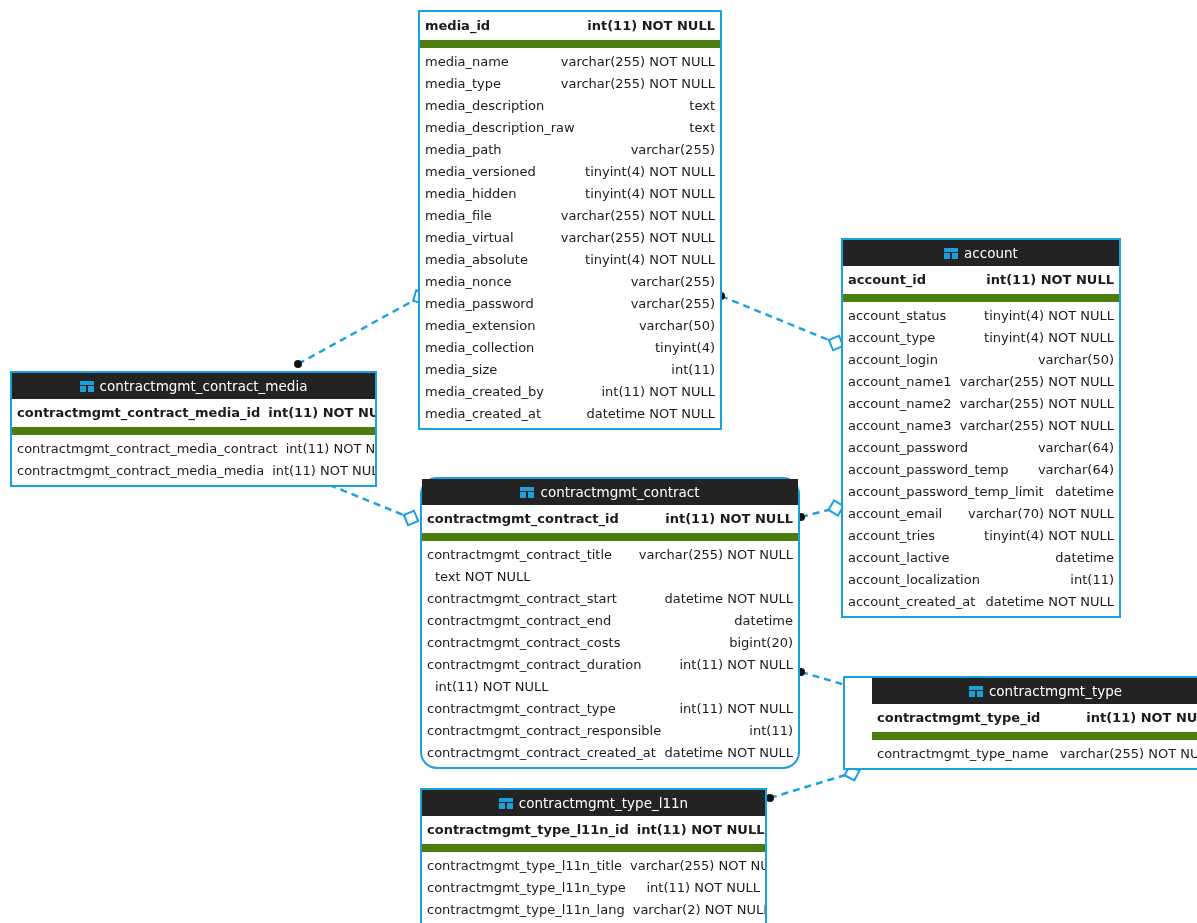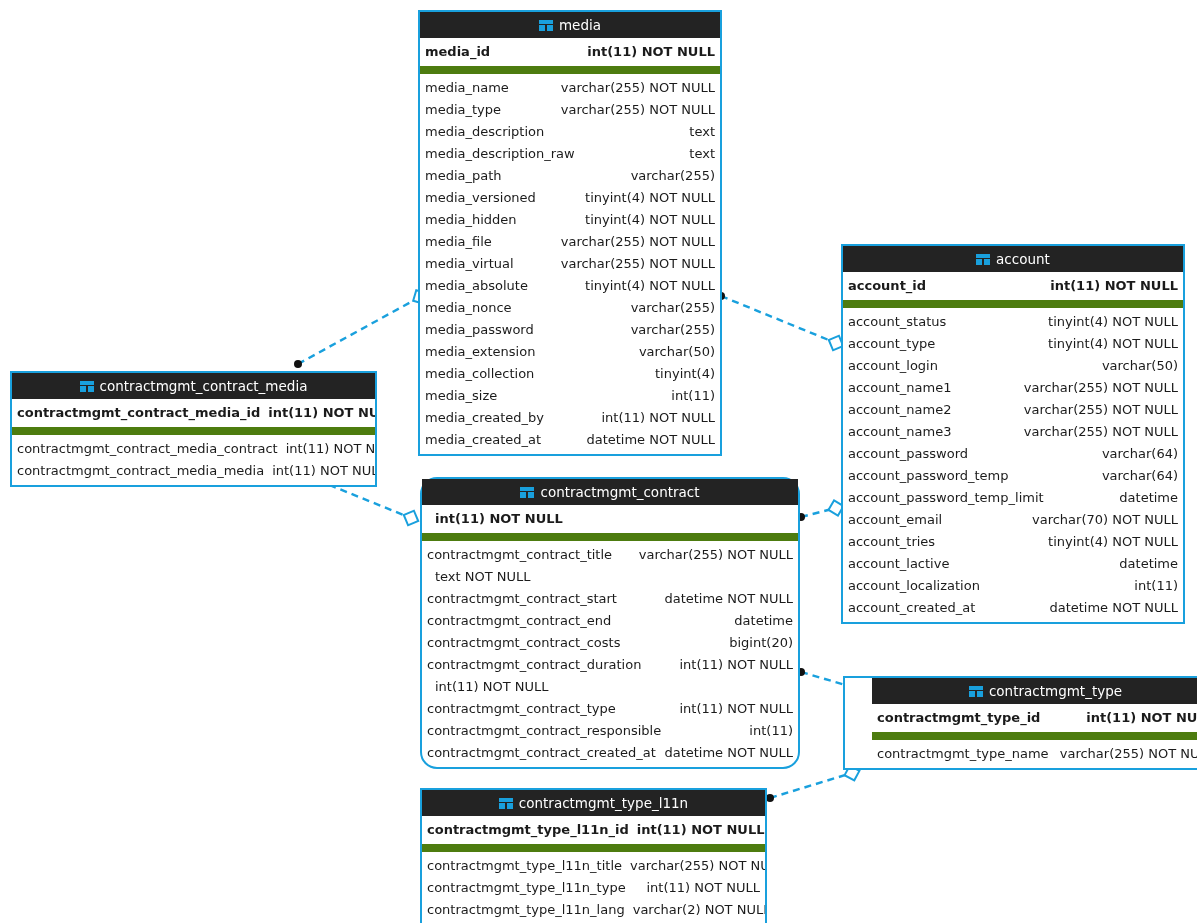--- a/index.html
+++ b/index.html
@@ -121,28 +121,20 @@
         <circle cx="801" cy="672" r="4" fill="#111111"></circle>
         <rect x="-5.5" y="-5.5" width="11" height="11" fill="#ffffff" stroke="#19a0dd" stroke-width="2" transform="translate(859,689) rotate(61.33604288971847)"></rect>
       </g>
       <g>
         <line x1="770" y1="798" x2="852" y2="773" stroke="#19a0dd" stroke-width="2.4" stroke-dasharray="7,5"></line>
         <circle cx="770" cy="798" r="4" fill="#111111"></circle>
         <rect x="-5.5" y="-5.5" width="11" height="11" fill="#ffffff" stroke="#19a0dd" stroke-width="2" transform="translate(852,773) rotate(28.044686947974796)"></rect>
       </g>
     </svg>
 <div class="entity" style="left: 418px; top: 10px; width: 304px;">
-      <div class="entity-header">
-        <span class="tbl-icon">
-          <i class="r1"></i>
-          <i class="r2a"></i>
-          <i class="r2b"></i>
-        </span>
-        <span>media</span>
-      </div>
       <div class="pk-row pk-wrap">
         <div class="row">
           <span class="col-name">media_id</span>
           <span class="col-type">int(11) NOT NULL</span>
         </div>
       </div>
       <div class="fields">
         <div class="row">
           <span class="col-name">media_name</span>
           <span class="col-type">varchar(255) NOT NULL</span>
@@ -206,21 +198,21 @@
         <div class="row">
           <span class="col-name">media_created_by</span>
           <span class="col-type">int(11) NOT NULL</span>
         </div>
         <div class="row">
           <span class="col-name">media_created_at</span>
           <span class="col-type">datetime NOT NULL</span>
         </div>
       </div>
     </div>
-    <div class="entity" style="left: 841px; top: 244px; width: 344px;">
+    <div class="entity" style="left: 841px; top: 238px; width: 280px;">
       <div class="entity-header">
         <span class="tbl-icon">
           <i class="r1"></i>
           <i class="r2a"></i>
           <i class="r2b"></i>
         </span>
         <span>account</span>
       </div>
       <div class="pk-row pk-wrap">
         <div class="row">
@@ -317,20 +309,21 @@
       <div class="entity-header">
         <span class="tbl-icon">
           <i class="r1"></i>
           <i class="r2a"></i>
           <i class="r2b"></i>
         </span>
         <span>contractmgmt_contract</span>
       </div>
       <div class="pk-row pk-wrap">
         <div class="row">
+          <span class="col-name">contractmgmt_contract_id</span>
           <span class="col-type">int(11) NOT NULL</span>
         </div>
       </div>
       <div class="fields">
         <div class="row">
           <span class="col-name">contractmgmt_contract_title</span>
           <span class="col-type">varchar(255) NOT NULL</span>
         </div>
         <div class="row">
           <span class="col-type">text NOT NULL</span>

